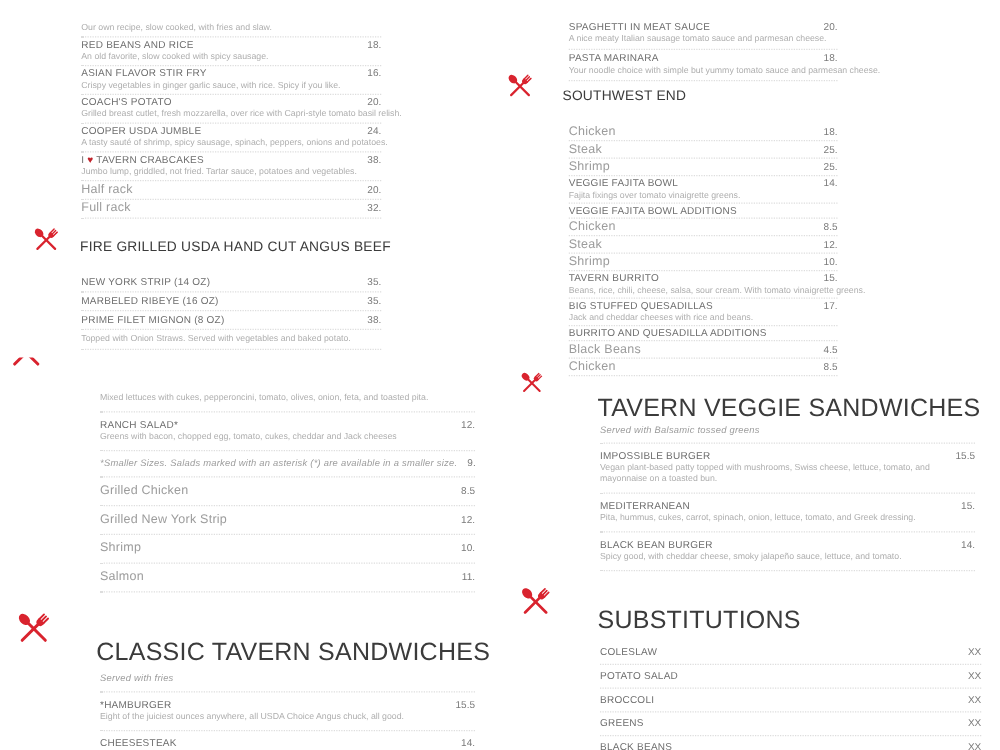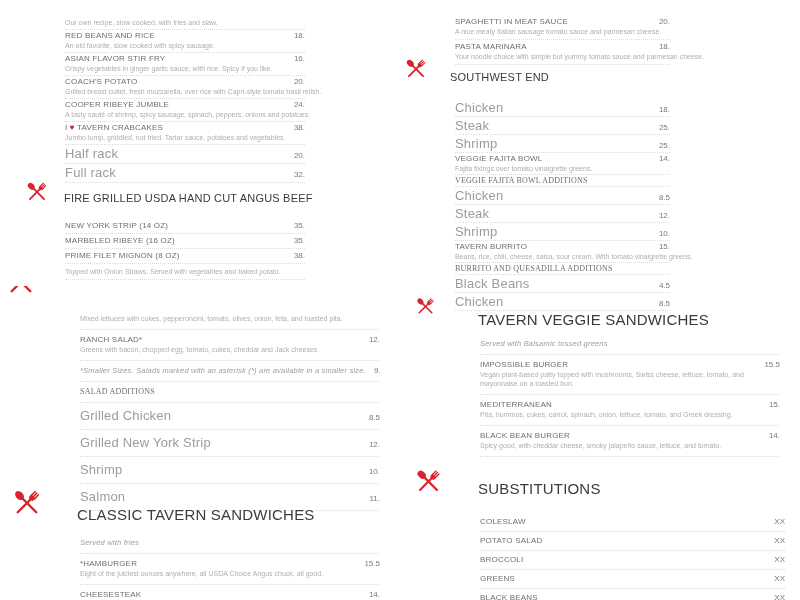--- a/index.html
+++ b/index.html
@@ -7,36 +7,36 @@
     position:relative;width:800px;height:600px;background:#ffffff;overflow:hidden;
     font-family:"Liberation Sans",sans-serif;-webkit-font-smoothing:antialiased;
   }
   .section{position:absolute;}
   .row{border-bottom:1px dotted #ddd;}
   .line1{display:flex;justify-content:space-between;align-items:baseline;}
   .name{font-size:8px;color:#6e6e6e;letter-spacing:.2px;white-space:nowrap;}
   .price{font-size:8px;color:#7a7a7a;white-space:nowrap;margin-left:8px;}
   .desc{font-size:7px;color:#aeaeae;line-height:9px;margin-top:1px;white-space:nowrap;}
   .sec-wrap .desc{white-space:normal;}
-  .v-lite .name{color:#9c9c9c;font-size:13px;}
+  .v-lite .name{color:#9c9c9c;font-size:10px;}
   .v-note .name{color:#9c9c9c;font-style:italic;font-size:7.5px;}
-  .v-subhead .name{color:#6e6e6e;font-family:Liberation Serif, serif;}
+  .v-subhead .name{color:#6e6e6e;}
   .heart{color:#c0232b;}
   
   .sec-tight .row{padding:1px 0 2px;}
   .sec-compact .row{padding:2px 0 3px;}
   .sec-f .row{padding:1px 0 1px;}
   .sec-roomy .row{padding:5px 0 6px;}
   .sec-subs .row{padding:4px 0 5px;}
   .items .row:first-child{padding-top:17px;}
   .hdr{
     position:absolute;font-weight:normal;color:#3b3b3b;letter-spacing:.2px;white-space:nowrap;
   }
   .hdr-sm{font-size:11px;}
-  .hdr-lg{font-size:15px;}
+  .hdr-lg{font-size:20px;}
   .icon{position:absolute;}
   .icon-clip{position:absolute;overflow:hidden;}
   .icon-clip svg{display:block;margin-top:-21px;}
 </style>
 </head>
 <body>
 
 <div id="canvas">
 
   <svg width="0" height="0" style="position:absolute">
@@ -80,21 +80,21 @@
         </div>
         <div class="row">
           <div class="line1">
             <span class="name">COACH'S POTATO</span>
             <span class="price">20.</span>
           </div>
           <div class="desc">Grilled breast cutlet, fresh mozzarella, over rice with Capri-style tomato basil relish.</div>
         </div>
         <div class="row">
           <div class="line1">
-            <span class="name">COOPER RIBEYE JUMBLE</span>
+            <span class="name">COOPER USDA JUMBLE</span>
             <span class="price">24.</span>
           </div>
           <div class="desc">A tasty sauté of shrimp, spicy sausage, spinach, peppers, onions and potatoes.</div>
         </div>
         <div class="row">
           <div class="line1">
             <span class="name">I <span class="heart">♥</span> TAVERN CRABCAKES</span>
             <span class="price">38.</span>
           </div>
           <div class="desc">Jumbo lump, griddled, not fried. Tartar sauce, potatoes and vegetables.</div>
@@ -162,25 +162,20 @@
             <span class="price">12.</span>
           </div>
           <div class="desc">Greens with bacon, chopped egg, tomato, cukes, cheddar and Jack cheeses</div>
         </div>
         <div class="row v-note">
           <div class="line1">
             <span class="name">*Smaller Sizes. Salads marked with an asterisk (*) are available in a smaller size.</span>
             <span class="price">9.</span>
           </div>
         </div>
-        <div class="row v-subhead">
-          <div class="line1">
-            <span class="name">SALAD ADDITIONS</span>
-          </div>
-        </div>
         <div class="row v-lite">
           <div class="line1">
             <span class="name">Grilled Chicken</span>
             <span class="price">8.5</span>
           </div>
         </div>
         <div class="row v-lite">
           <div class="line1">
             <span class="name">Grilled New York Strip</span>
             <span class="price">12.</span>
@@ -306,20 +301,27 @@
             <span class="price">10.</span>
           </div>
         </div>
         <div class="row">
           <div class="line1">
             <span class="name">TAVERN BURRITO</span>
             <span class="price">15.</span>
           </div>
           <div class="desc">Beans, rice, chili, cheese, salsa, sour cream. With tomato vinaigrette greens.</div>
         </div>
+        <div class="row">
+          <div class="line1">
+            <span class="name">BIG STUFFED QUESADILLAS</span>
+            <span class="price">17.</span>
+          </div>
+          <div class="desc">Jack and cheddar cheeses with rice and beans.</div>
+        </div>
         <div class="row v-subhead">
           <div class="line1">
             <span class="name">BURRITO AND QUESADILLA ADDITIONS</span>
           </div>
         </div>
         <div class="row v-lite">
           <div class="line1">
             <span class="name">Black Beans</span>
             <span class="price">4.5</span>
           </div>

